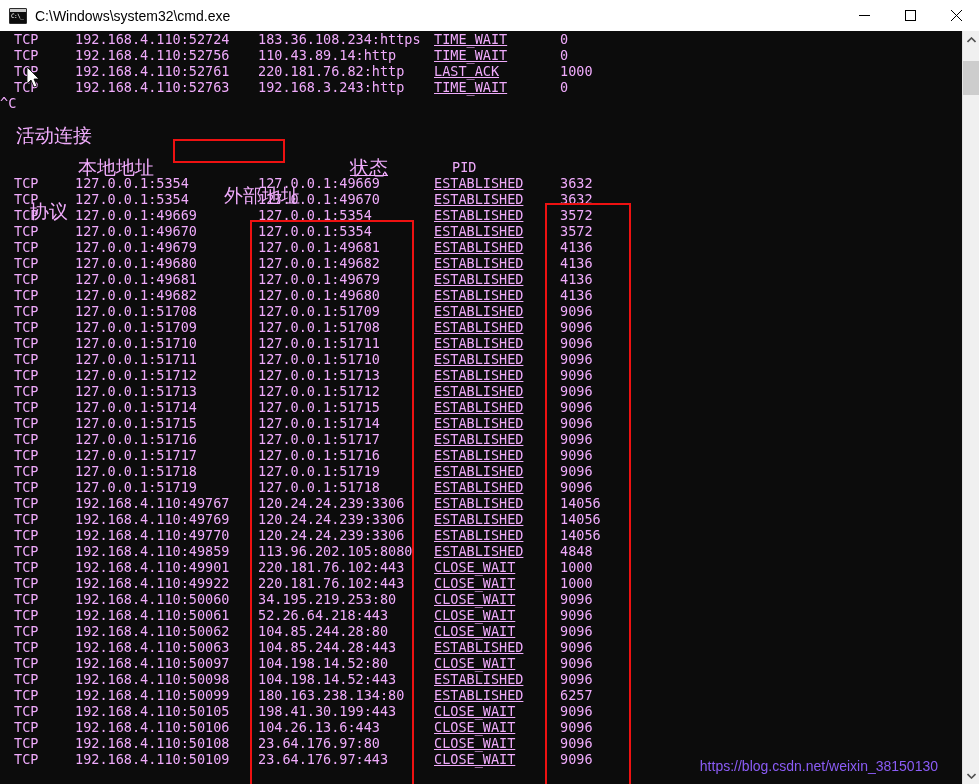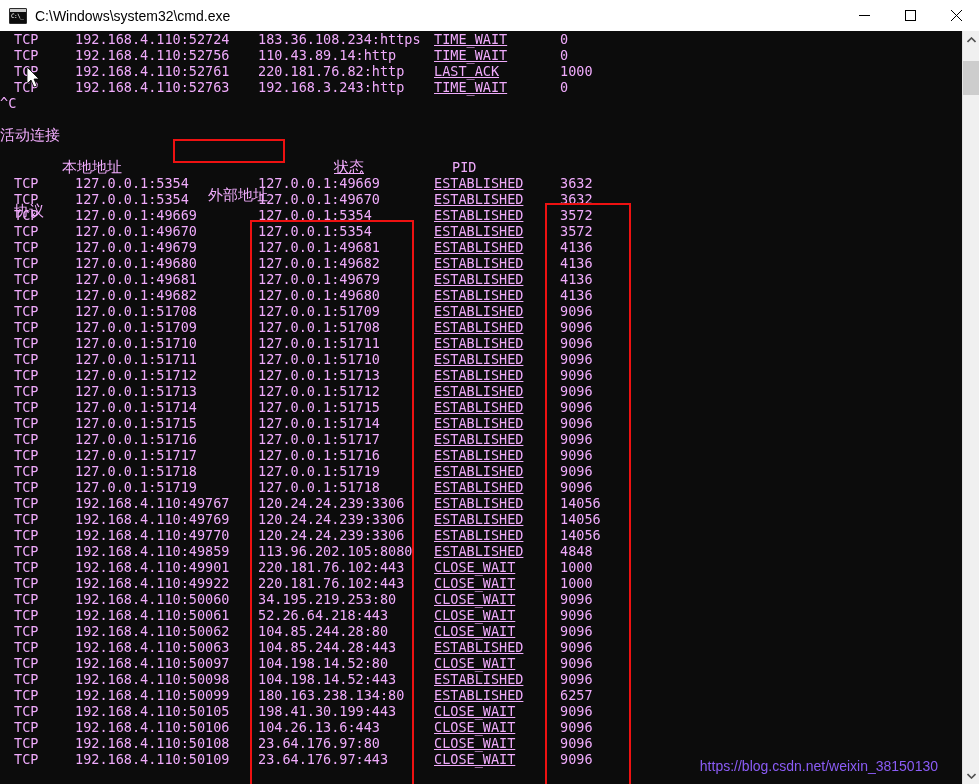--- a/index.html
+++ b/index.html
@@ -102,21 +102,21 @@
   .line .col-local  { position: absolute; left: 75px; }
   .line .col-foreign{ position: absolute; left: 258px; }
   .line .col-state  { position: absolute; left: 434px; text-decoration: underline; }
   .line .col-pid    { position: absolute; left: 560px; }
   .plain { padding-left: 0px; }
   .hdr .col-proto  { left: 14px; margin-top: 44px; }
   .hdr .col-local  { left: 62px; }
   .hdr .col-foreign{ left: 208px; margin-top: 28px; }
   .hdr .col-state  { left: 334px; }
   .hdr .col-pid    { left: 452px; }
-  .cjk { font-family: "DejaVu Sans", sans-serif; font-size: 15px; }
+  .cjk { font-family: "DejaVu Sans", sans-serif; font-size: 19px; padding-left: 16px; }
 
   
   .redbox {
     position: absolute;
     border: 2px solid #ee1111;
     box-sizing: border-box;
     pointer-events: none;
   }
   #box-cmd     { left: 173px; top: 108px; width: 112px; height: 24px; }
   #box-foreign { left: 250px; top: 189px; width: 164px; height: 589px; }

